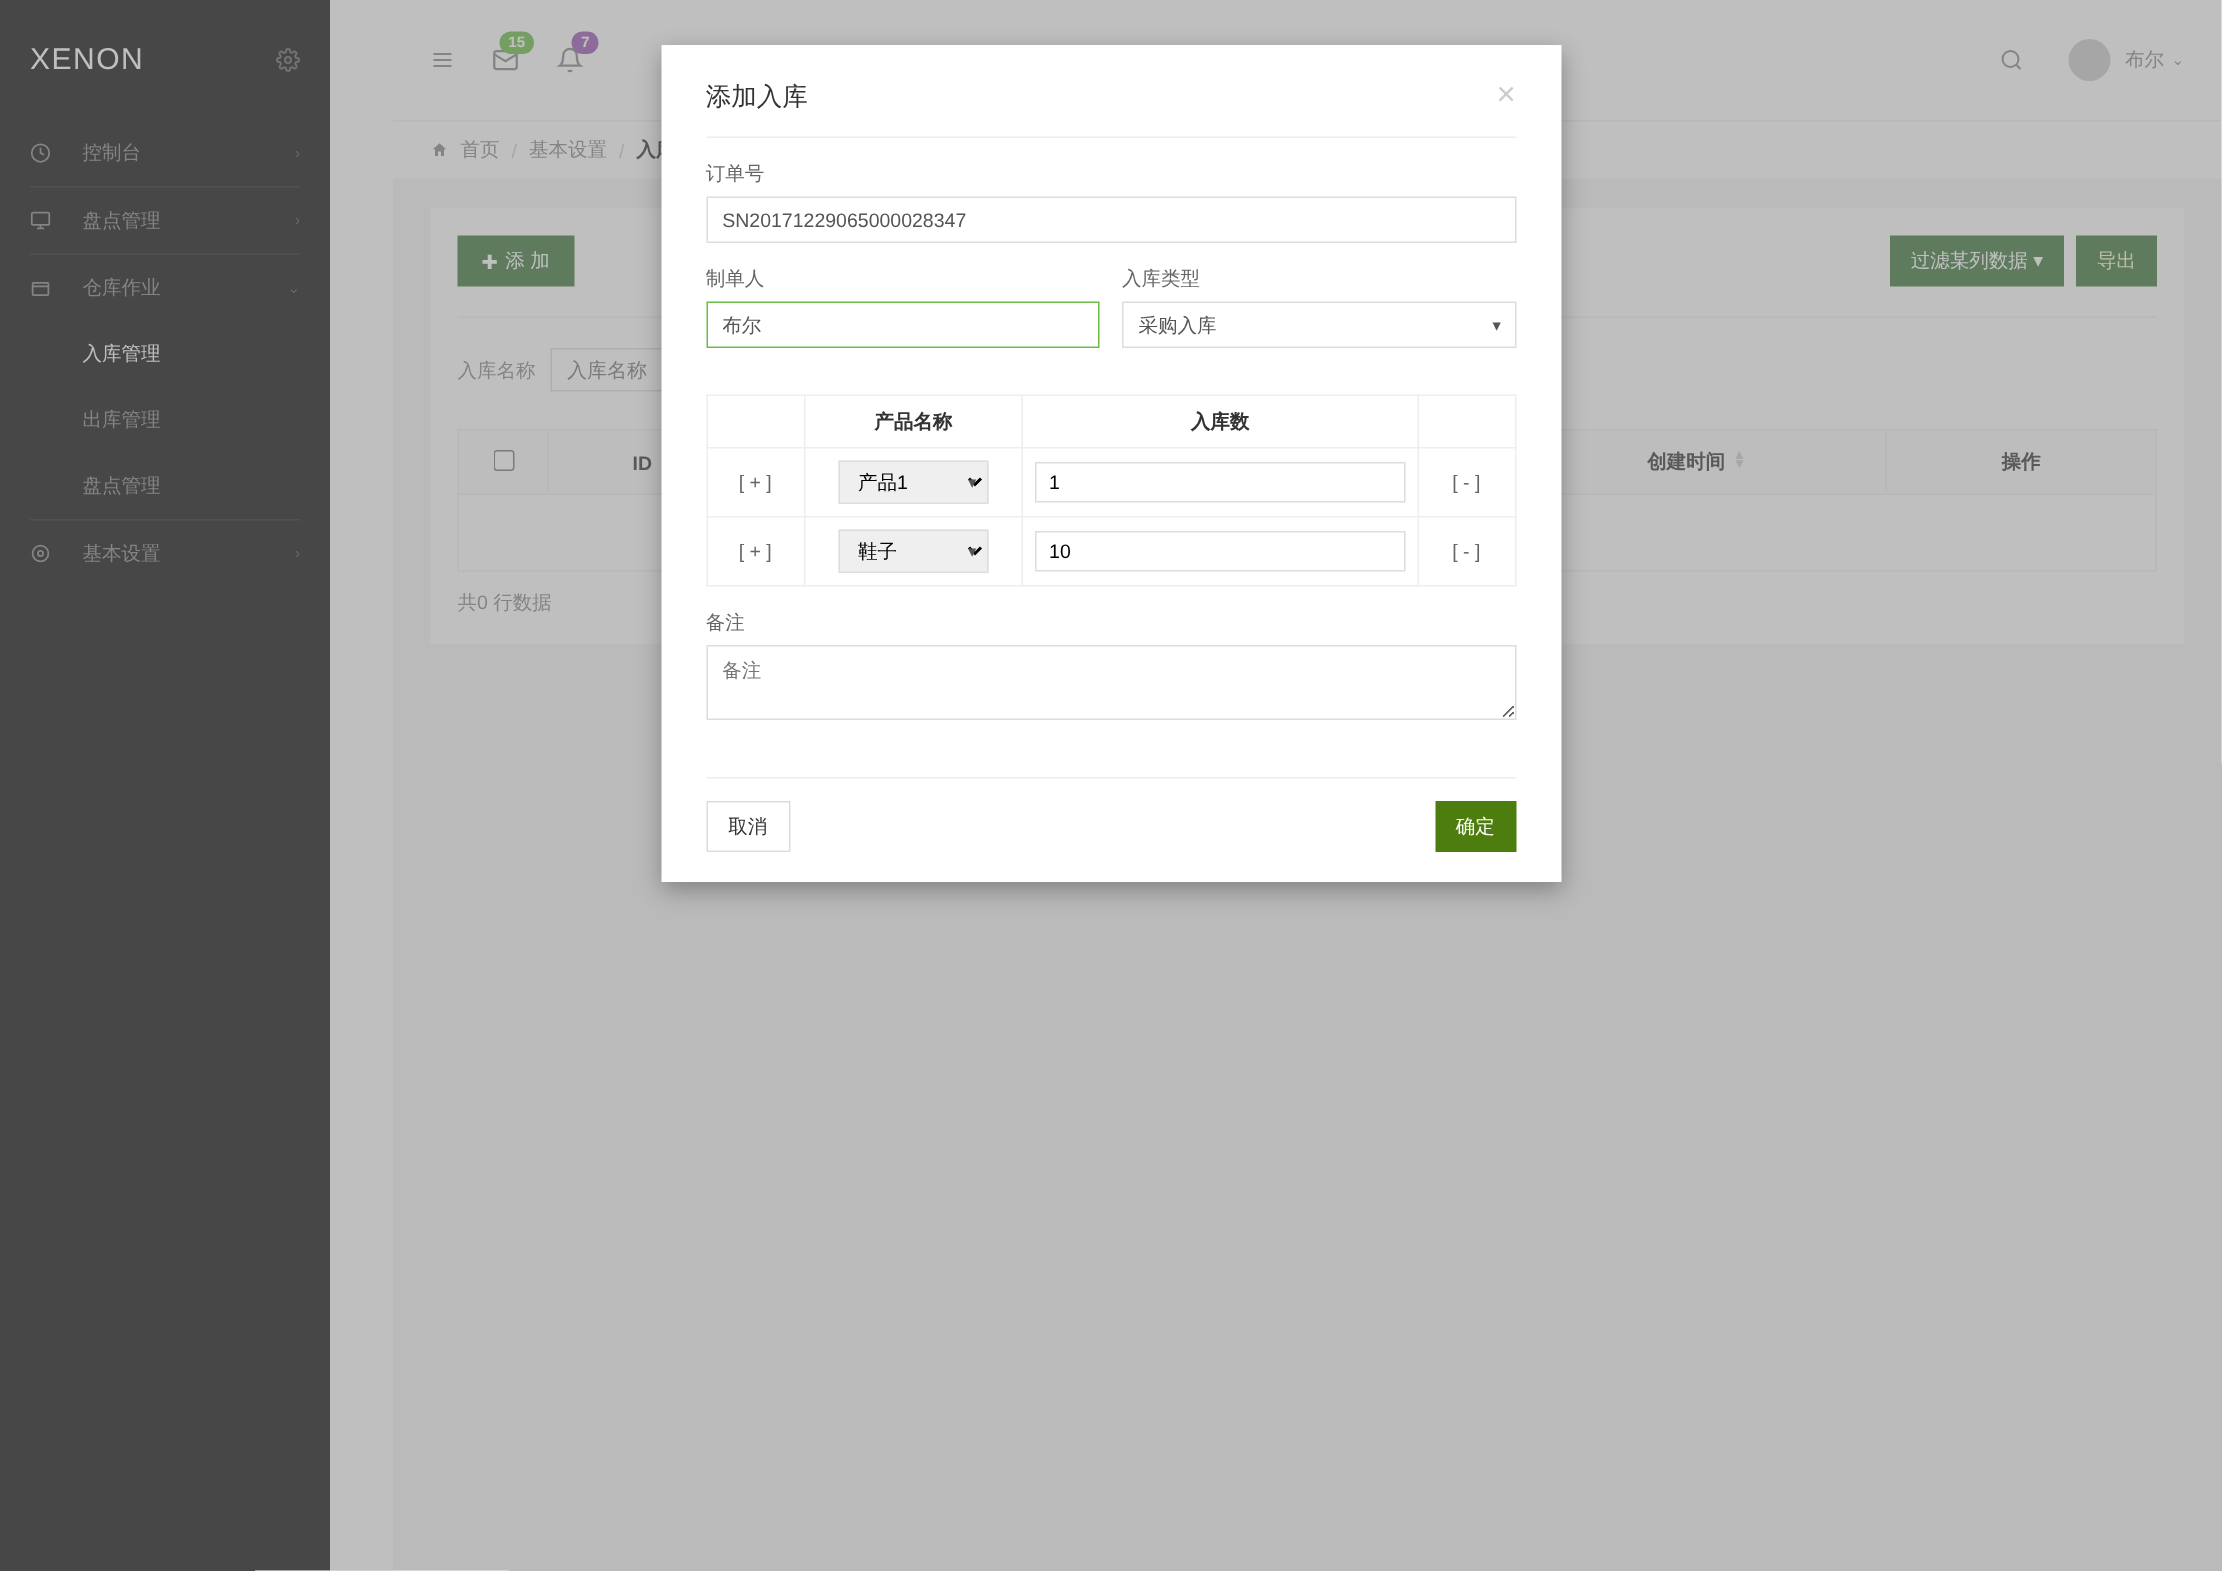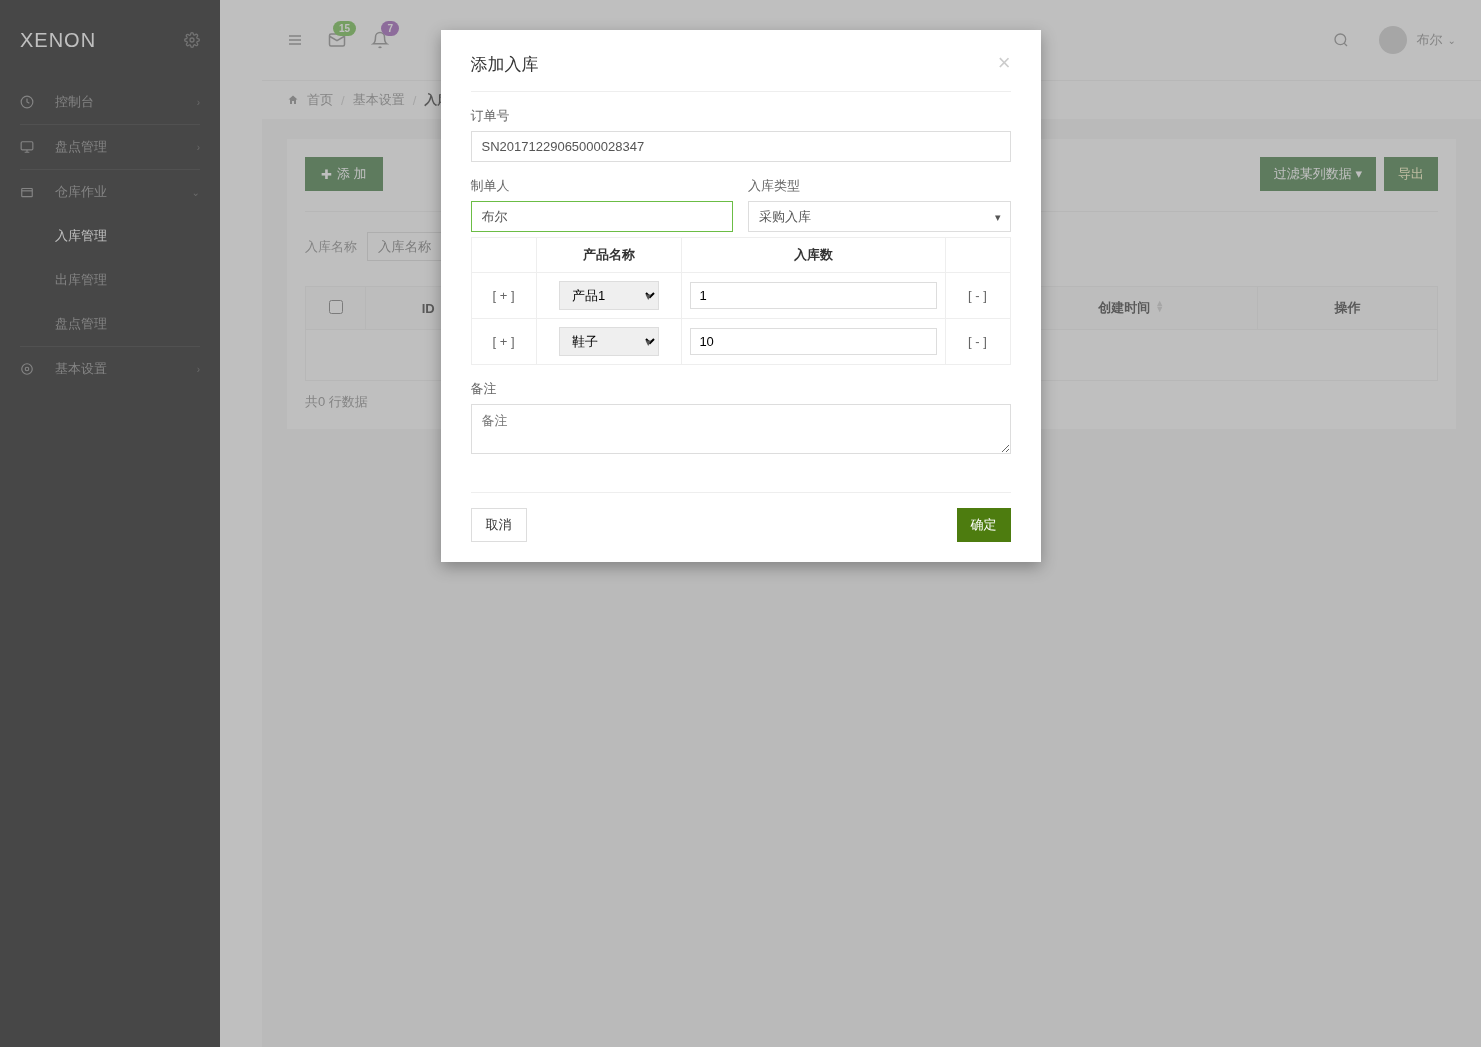--- a/index.html
+++ b/index.html
@@ -262,21 +262,21 @@
       </div>
       <div class="form-col">
         <label class="form-label">入库类型</label>
         <div class="select-wrap">
           <select class="form-control">
             <option>采购入库</option>
           </select>
         </div>
       </div>
     </div>
-    <table class="prod-table" style="margin-top:5px">
+    <table class="prod-table" style="margin-top:31px">
       <thead>
         <tr>
           <th class="action-cell"></th>
           <th>产品名称</th>
           <th>入库数</th>
           <th class="action-cell"></th>
         </tr>
       </thead>
       <tbody>
         <tr>

